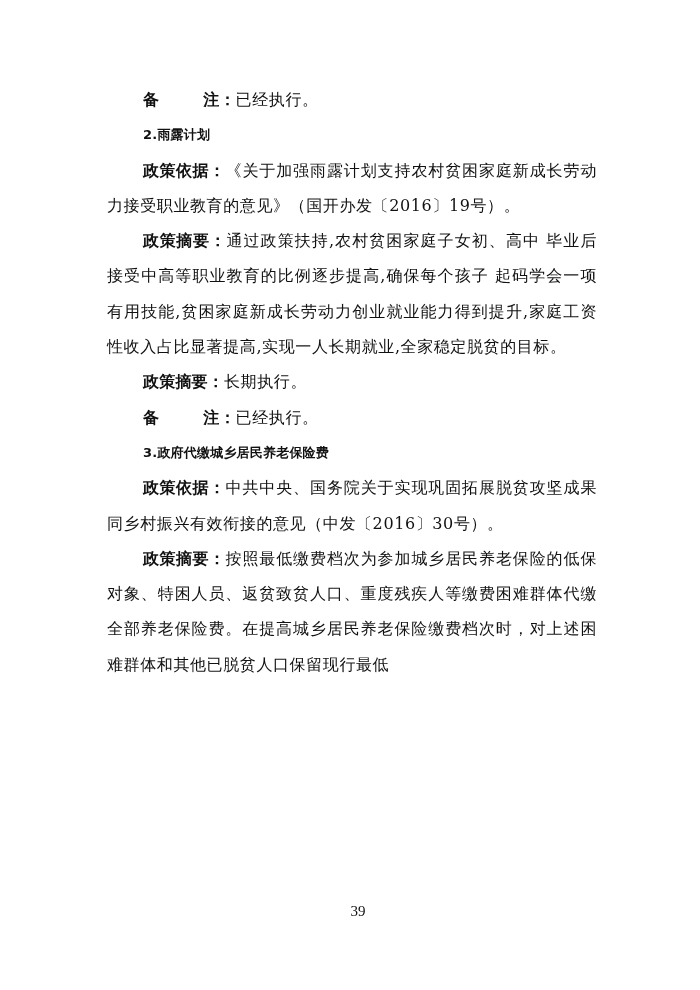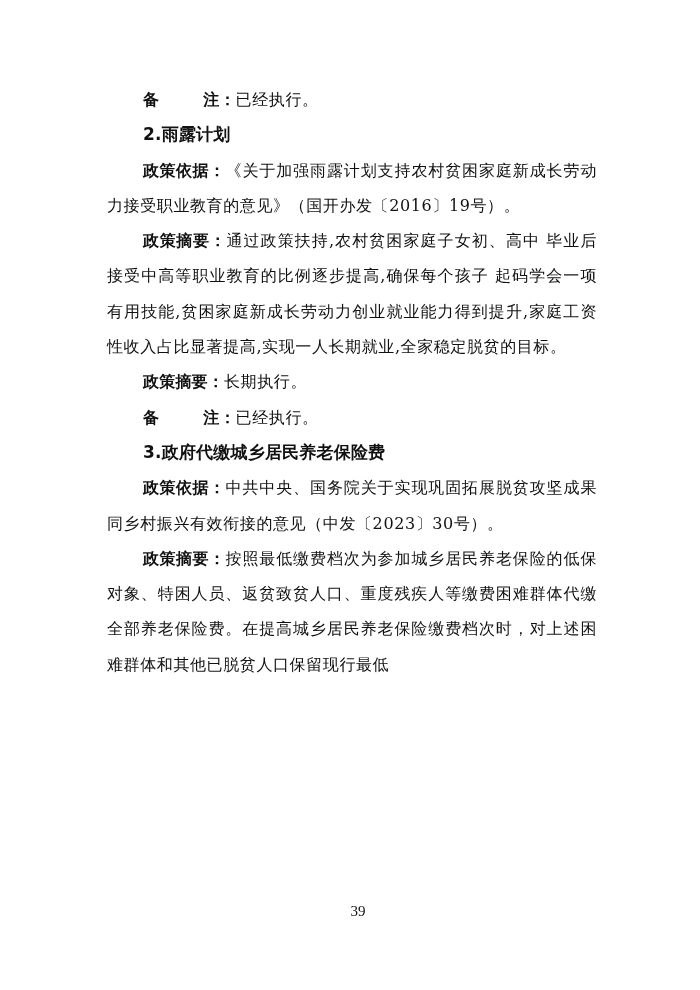--- a/index.html
+++ b/index.html
@@ -36,21 +36,21 @@
       font-family: "DejaVu Sans", "Liberation Sans", sans-serif;
       letter-spacing: 0.2px;
     }
     .label.spaced .gap {
       display: inline-block;
       width: 44px;
     }
     .heading {
       font-weight: bold;
       font-family: "DejaVu Sans", "Liberation Sans", sans-serif;
-      font-size: 17px;
+      font-size: 13px;
       letter-spacing: 0.2px;
     }
     .page-number {
       position: absolute;
       left: 0;
       width: 700px;
       top: 903px;
       text-align: center;
       font-family: "Liberation Serif", serif;
       font-size: 15px;
@@ -83,21 +83,21 @@
   </p>
 
 
   <p class="para">
     <span class="label spaced"><span>备</span><span class="gap"></span><span>注：</span></span><span>已经执行。</span>
   </p>
 
   <p class="para heading">3.政府代缴城乡居民养老保险费</p>
 
   <p class="para">
-    <span class="label">政策依据：</span><span>中共中央、国务院关于实现巩固拓展脱贫攻坚成果同乡村振兴有效衔接的意见（中发〔2023〕30号）。</span>
+    <span class="label">政策依据：</span><span>中共中央、国务院关于实现巩固拓展脱贫攻坚成果同乡村振兴有效衔接的意见（中发〔2016〕30号）。</span>
   </p>
 
   <p class="para">
     <span class="label">政策摘要：</span><span>按照最低缴费档次为参加城乡居民养老保险的低保对象、特困人员、返贫致贫人口、重度残疾人等缴费困难群体代缴全部养老保险费。在提高城乡居民养老保险缴费档次时，对上述困难群体和其他已脱贫人口保留现行最低</span>
   </p>
 
 </div>
 
 <div class="page-number">39</div>
 

